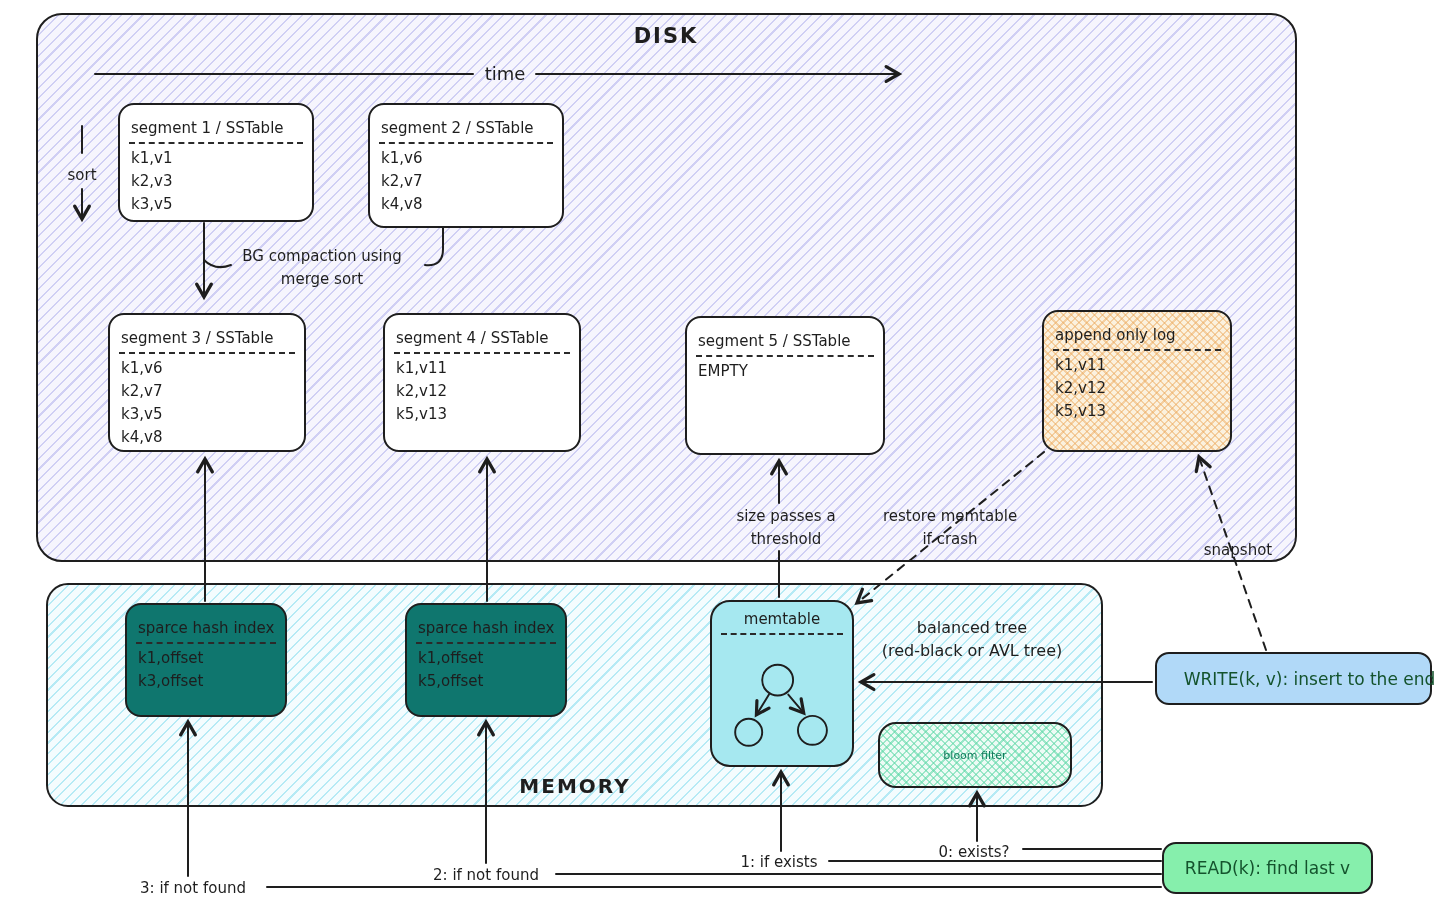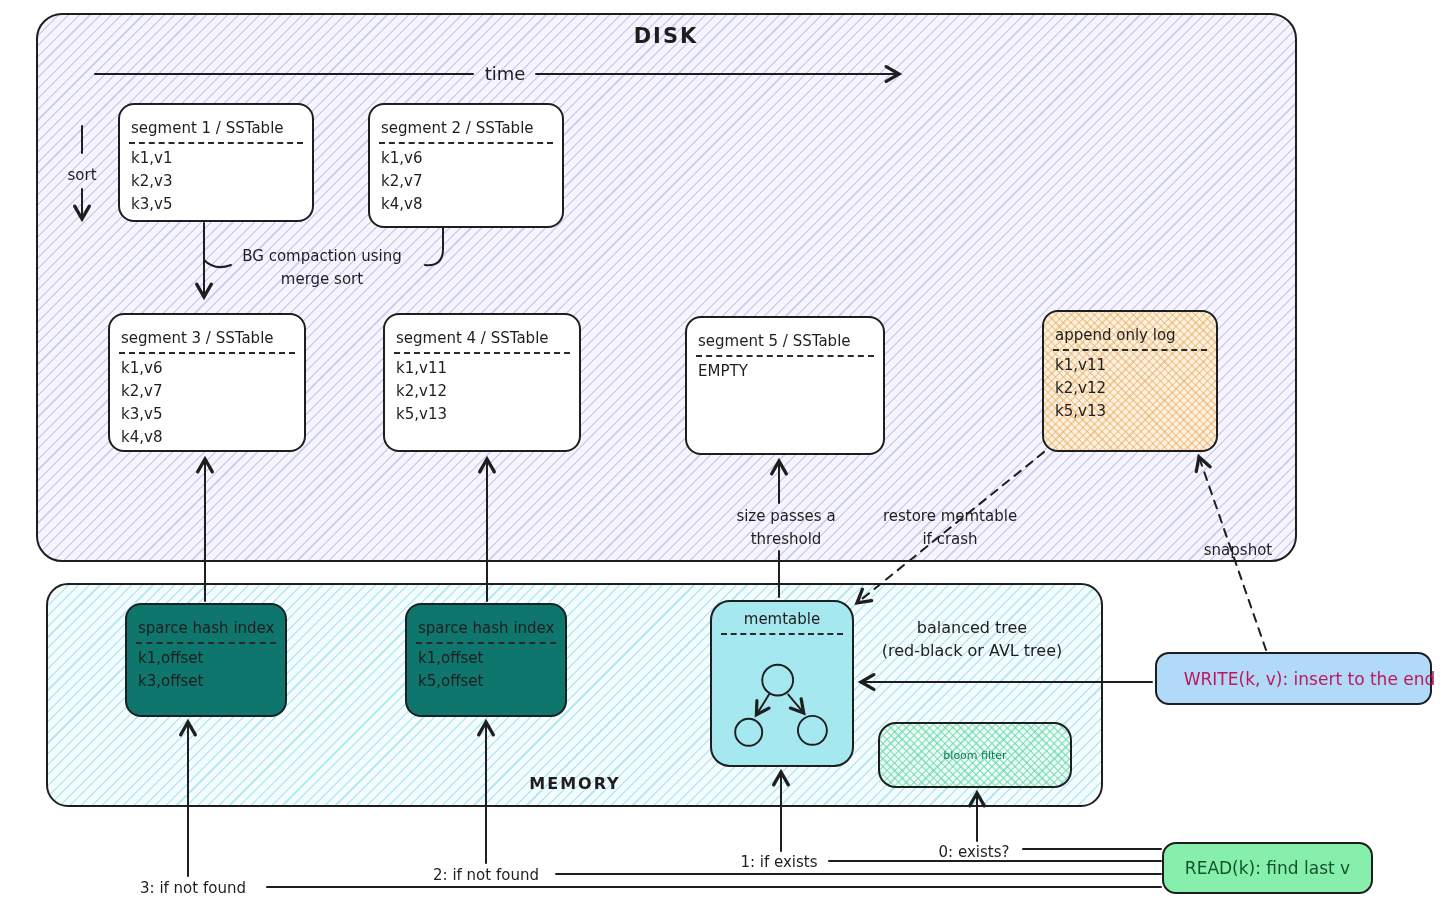--- a/index.html
+++ b/index.html
@@ -47,21 +47,21 @@
     background-image:
       repeating-linear-gradient(45deg, rgba(90,215,165,0) 0 4px, rgba(90,215,165,0.55) 4px 5.5px),
       repeating-linear-gradient(135deg, rgba(90,215,165,0) 0 4px, rgba(90,215,165,0.55) 4px 5.5px);
     display:flex;align-items:center;justify-content:center;
     font-size:11px;color:#137a5c;border-radius:18px;
   }
   .pill{
     position:absolute;border:2px solid #1e1e1e;border-radius:14px;box-sizing:border-box;
     display:flex;align-items:center;justify-content:center;font-size:17px;white-space:nowrap;
   }
-  .pill.write{background:#b1d9f8;color:#be185d;padding-left:32px;}
+  .pill.write{background:#b1d9f8;color:#14532d;padding-left:32px;}
   .pill.read{background:#86efac;color:#14532d;text-align:center;}
   
   .note{position:absolute;font-size:15px;line-height:23px;text-align:center;white-space:nowrap;}
   .note.left{text-align:center;}
   svg.overlay{position:absolute;left:0;top:0;pointer-events:none;}
   .tree-svg{position:absolute;left:0;top:0;width:100%;height:100%;}
 </style>
 </head>
 <body>
 
@@ -108,21 +108,21 @@
 
       <path d="M486,863 V722" marker-end="url(#ah)"></path>
       <path d="M556,874 H1161"></path>
 
       <path d="M188,876 V722" marker-end="url(#ah)"></path>
       <path d="M267,887 H1161"></path>
     </g>
   </svg>
 
   <div class="abs region-title" style="left:601px;top:24px;width:130px;">DISK</div>
-  <div class="abs region-title" style="left:510px;top:774px;width:130px;font-size:16px;">MEMORY</div>
+  <div class="abs region-title" style="left:510px;top:774px;width:130px;font-size:20px;">MEMORY</div>
 
   <div class="note" style="left:470px;top:62px;width:70px;font-size:18px;">time</div>
   <div class="note" style="left:58px;top:164px;width:48px;">sort</div>
 
   <div class="box" style="left:118px;top:103px;width:196px;height:119px;">
     <div class="title">segment 1 / SSTable</div>
     <div class="sep"></div>
     <div class="row">k1,v1</div>
     <div class="row">k2,v3</div>
     <div class="row">k3,v5</div>
@@ -157,21 +157,21 @@
     <div class="row">k2,v12</div>
     <div class="row">k5,v13</div>
   </div>
 
   <div class="box" style="left:685px;top:316px;width:200px;height:139px;">
     <div class="title">segment 5 / SSTable</div>
     <div class="sep"></div>
     <div class="row">EMPTY</div>
   </div>
 
-  <div class="box alog" style="left:1042px;top:310px;width:176px;height:142px;">
+  <div class="box alog" style="left:1042px;top:310px;width:190px;height:142px;">
     <div class="title">append only log</div>
     <div class="sep"></div>
     <div class="row">k1,v11</div>
     <div class="row">k2,v12</div>
     <div class="row">k5,v13</div>
   </div>
 
   <div class="note" style="left:706px;top:505px;width:160px;">
     <div>size passes a</div>
     <div>threshold</div>

